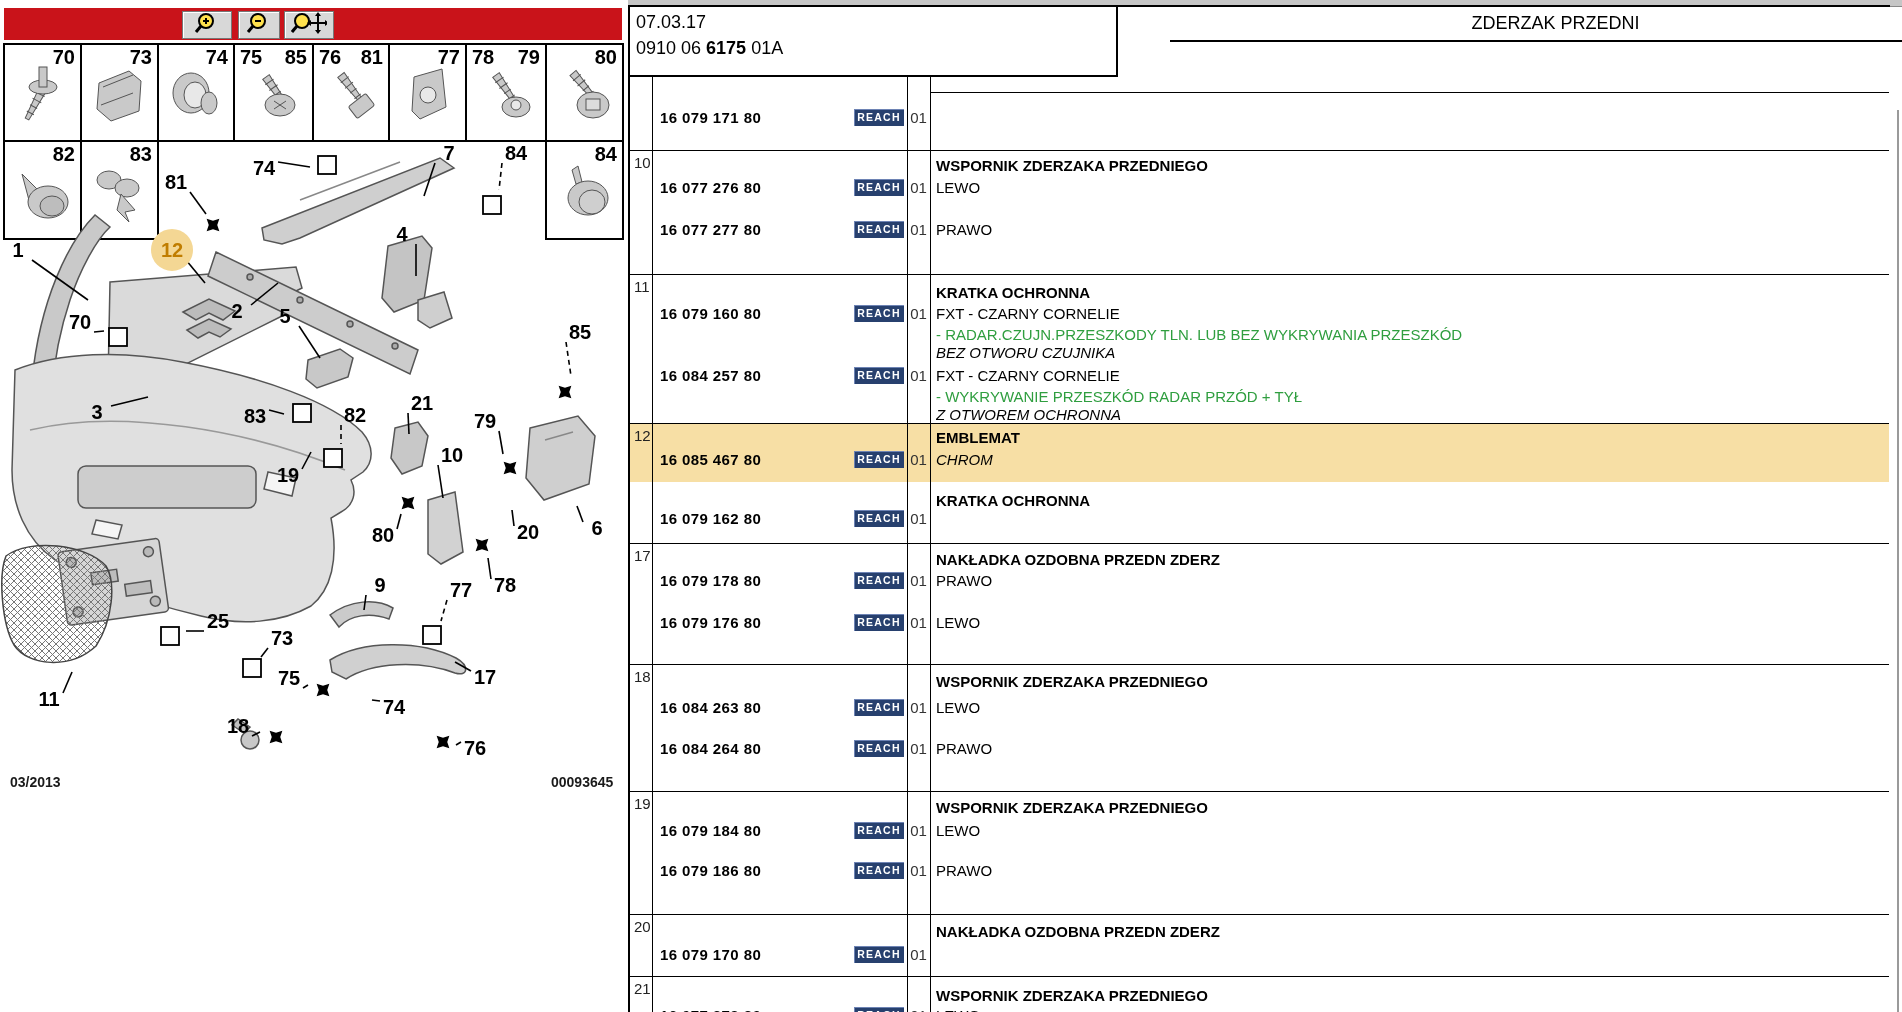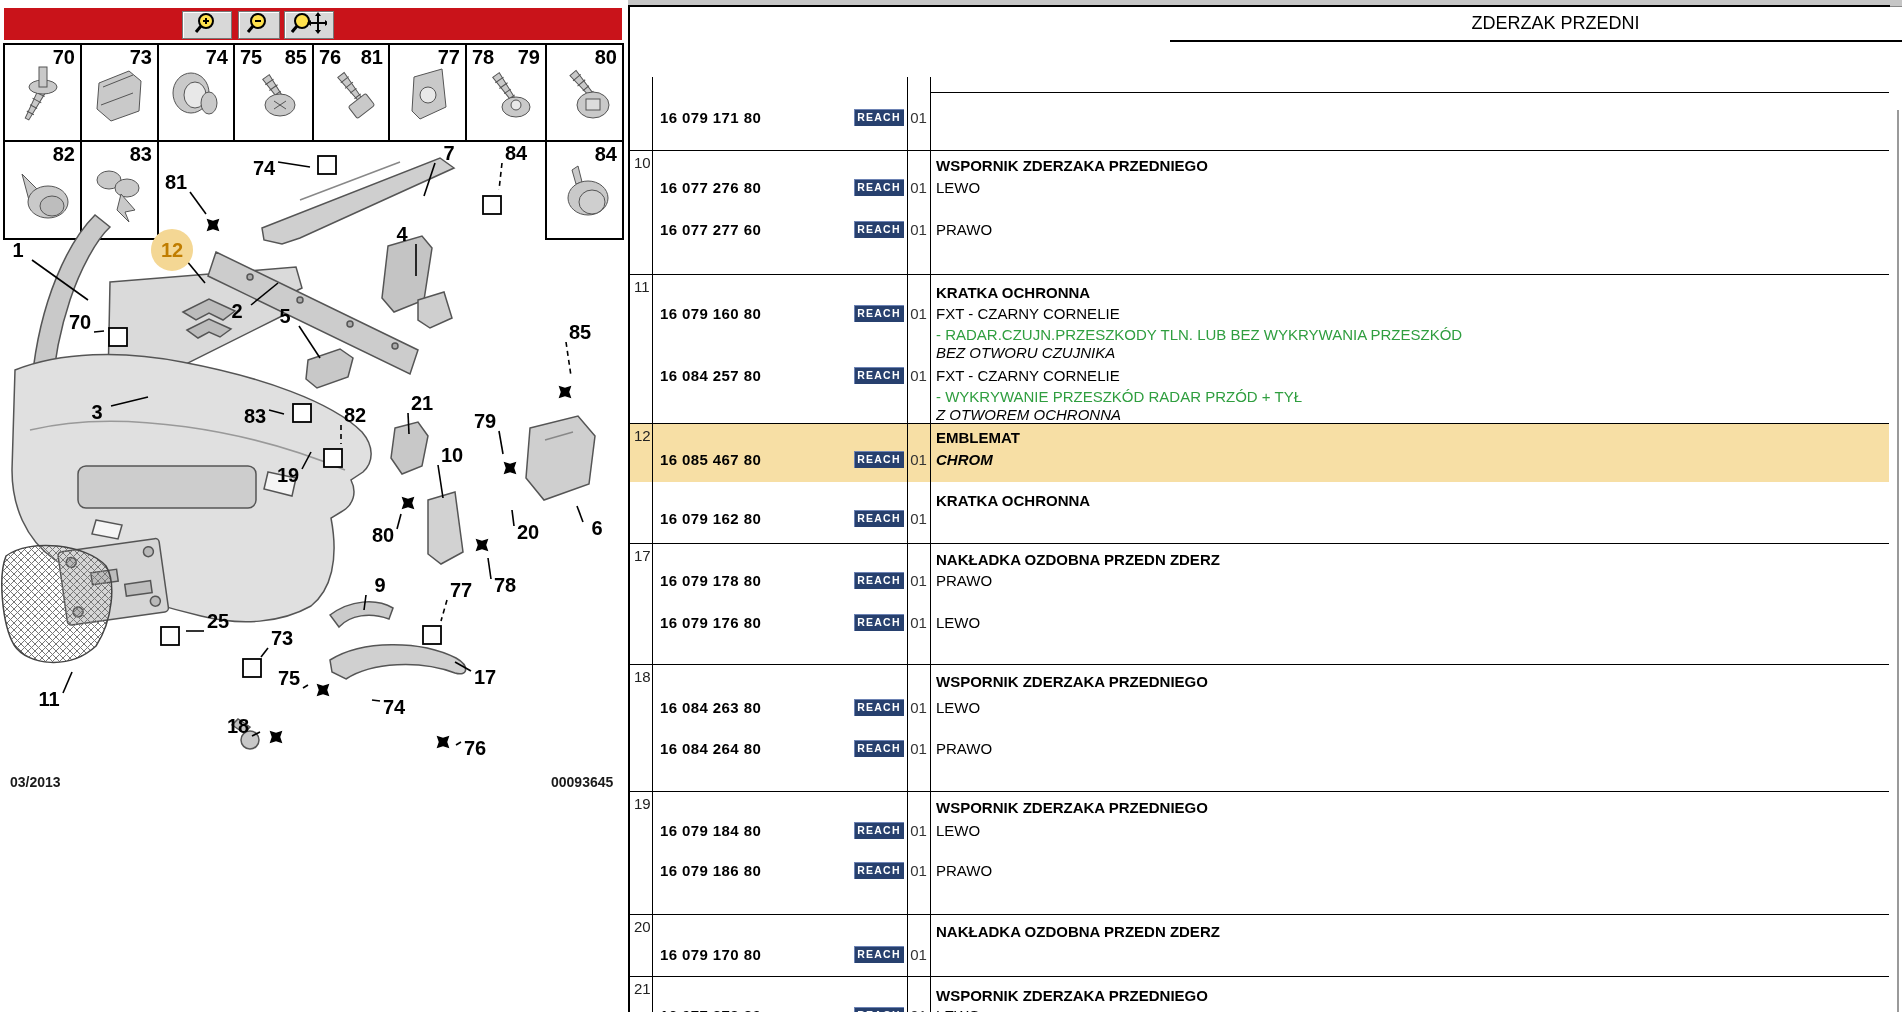--- a/index.html
+++ b/index.html
@@ -39,21 +39,21 @@
   .tline{position:absolute;left:0;width:100%;height:20px;font-size:15px;color:#000;}
   .tl-part{position:absolute;left:30px;font-weight:bold;letter-spacing:.4px;white-space:nowrap;}
   .tl-reach{position:absolute;left:224px;width:50px;height:17px;background:#27406e;color:#fff;
             font-size:10.5px;font-weight:bold;letter-spacing:1.2px;text-align:center;line-height:17px;
             box-shadow:inset 1px 1px 0 #6d83b4;cursor:pointer;}
   .tl-qty{position:absolute;left:277px;width:23px;text-align:center;color:#333;}
   .tl-desc{position:absolute;left:306px;right:4px;white-space:nowrap;overflow:hidden;}
   .tl-title .tl-desc{font-weight:bold;}
   .tl-green .tl-desc{color:#2f9e3f;}
   .tl-italic .tl-desc{font-style:italic;}
-  .desc-i{font-style:italic;font-weight:bold;}
+  .desc-i{font-style:italic;font-weight:normal;}
   .hlband{position:absolute;left:0;top:0;width:100%;background:#f7dfa5;z-index:0;}
   .tline,.rownum{z-index:2;}
   .partline{position:absolute;left:300px;right:0;height:1px;background:#000;z-index:1;}
   #right-edge{position:absolute;left:1897px;top:110px;width:2px;height:902px;background:#9a9a9a;}
 </style>
 </head>
 <body>
 
 <div id="app">
   <div class="topstrip"></div>
@@ -347,20 +347,26 @@
         <div class="callout" style="left: 394px; top: 709px;">74</div>
         <div class="callout" style="left: 238px; top: 728px;">18</div>
         <div class="callout" style="left: 475px; top: 750px;">76</div>
         <div class="callout" style="left: 49px; top: 701px;">11</div>
       </div>
     <div id="diag-footer-left">03/2013</div>
     <div id="diag-footer-right">00093645</div>
   </div>
 
   <div id="right-panel">
+    <div id="hdr-left">
+      <div class="hline">07.03.17</div>
+      <div class="hline">
+        <span>0910 06 </span><b>6175</b><span> 01A</span>
+      </div>
+    </div>
     <div id="hdr-right">ZDERZAK PRZEDNI</div>
     <div id="tbl">
         <div class="trow" style="top: 0px; height: 74px;">
           <div class="vline" style="left: 22px;"></div>
           <div class="vline" style="left: 277px;"></div>
           <div class="vline" style="left: 300px;"></div>
           <div class="partline" style="top: 15px;"></div>
           <div class="tline tl-entry" style="top: 32px;">
             <span class="tl-part">16 079 171 80</span>
             <span class="tl-reach">REACH</span>
@@ -375,21 +381,21 @@
           <div class="tline tl-title" style="top: 6px;">
             <span class="tl-desc">WSPORNIK ZDERZAKA PRZEDNIEGO</span>
           </div>
           <div class="tline tl-entry" style="top: 28px;">
             <span class="tl-part">16 077 276 80</span>
             <span class="tl-reach">REACH</span>
             <span class="tl-qty">01</span>
             <span class="tl-desc">LEWO</span>
           </div>
           <div class="tline tl-entry" style="top: 70px;">
-            <span class="tl-part">16 077 277 60</span>
+            <span class="tl-part">16 077 277 80</span>
             <span class="tl-reach">REACH</span>
             <span class="tl-qty">01</span>
             <span class="tl-desc">PRAWO</span>
           </div>
         </div>
         <div class="trow" style="top: 198px; height: 149px;">
           <div class="vline" style="left: 22px;"></div>
           <div class="vline" style="left: 277px;"></div>
           <div class="vline" style="left: 300px;"></div>
           <div class="rownum">11</div>

